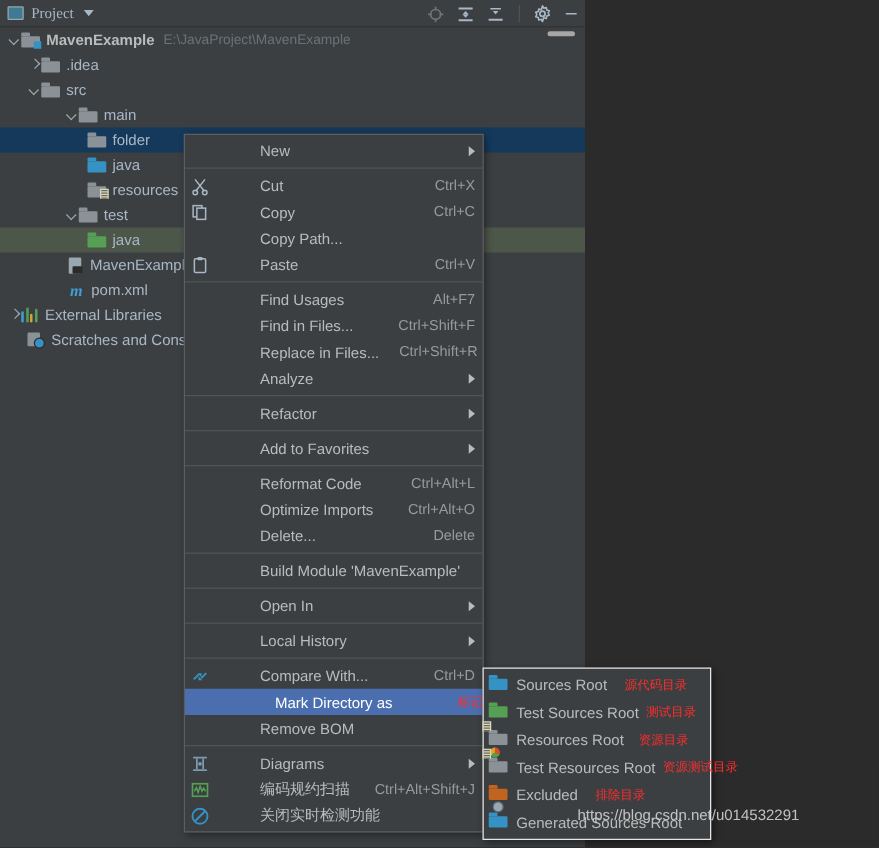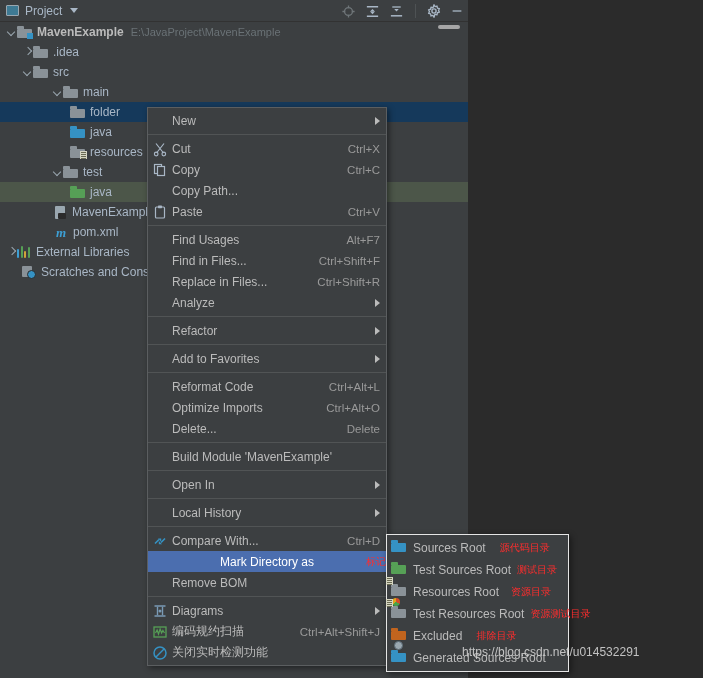--- a/index.html
+++ b/index.html
@@ -9,21 +9,21 @@
     font-family:"Liberation Sans","DejaVu Sans",sans-serif;
     font-size:12px;color:#a9b7c6;
     -webkit-font-smoothing:antialiased;
   }
   #root{position:relative;width:703px;height:678px;background:#2b2b2b;}
 
   
   .panel{position:absolute;left:0;top:0;width:468px;height:678px;background:#3c3f41;}
   .panel-header{position:relative;height:22px;background:#3c3f41;display:flex;align-items:center;
     border-bottom:1px solid #323232;}
-  .ph-left{display:flex;align-items:center;gap:6px;padding-left:6px;}
+  .ph-left{display:flex;align-items:center;gap:6px;padding-left:6px;font-family:Liberation Serif, serif;}
   .ph-title{color:#a9b7c6;font-size:12px;}
   .ph-caret{width:0;height:0;border-left:4px solid transparent;border-right:4px solid transparent;
     border-top:5px solid #a9b7c6;margin-left:2px;}
   .ph-actions{position:absolute;right:4px;top:0;height:22px;display:flex;align-items:center;gap:9px;}
   .ph-sep{width:1px;height:14px;background:#4e5254;margin:0 2px;}
 
   .proj-ico{width:13px;height:11px;border:1.5px solid #9aa7b0;border-radius:1px;
      background:#3e7a94;position:relative;}
 
   .tree{position:absolute;top:22px;left:0;right:0;bottom:0;overflow:hidden;}
@@ -73,21 +73,21 @@
   
   .sb-stub{position:absolute;right:8px;top:25px;width:22px;height:4px;background:#a6a6a6;border-radius:2px;}
 
   
   .ctx{position:absolute;left:147px;top:107px;width:240px;background:#3c3f41;
     border:1px solid #5b5e60;box-shadow:2px 2px 6px rgba(0,0,0,.45);padding:2px 0;}
   .mi{position:relative;height:21px;display:flex;align-items:center;padding:0 6px 0 4px;
     font-size:12px;color:#bbbbbb;white-space:nowrap;}
   .mi.hl{background:#4b6eaf;color:#ffffff;gap:48px;}
   .mi .ico{width:16px;height:16px;flex:0 0 auto;margin-right:4px;position:relative;}
-  .mi .txt{flex:1 1 auto;}
+  .mi .txt{flex:1 1 auto;margin-left:36px;}
   .mi .acc{color:#999999;font-size:11.5px;margin-left:16px;}
   .mi .arrow{width:0;height:0;border-top:4px solid transparent;border-bottom:4px solid transparent;
     border-left:5px solid #bbbbbb;margin-left:10px;}
   .mi.hl .arrow{border-left-color:#ffffff;}
   .msep{height:1px;background:#515455;margin:3px 0;}
   .cn-note{color:#ff2d2d;margin-left:4px;font-size:10px;font-family:"DejaVu Sans",sans-serif;}
 
   
   .sub{position:absolute;left:386px;top:534px;width:183px;background:#3c3f41;
     border:1px solid #e5e5e5;box-shadow:2px 2px 6px rgba(0,0,0,.45);padding:2px 0;}

